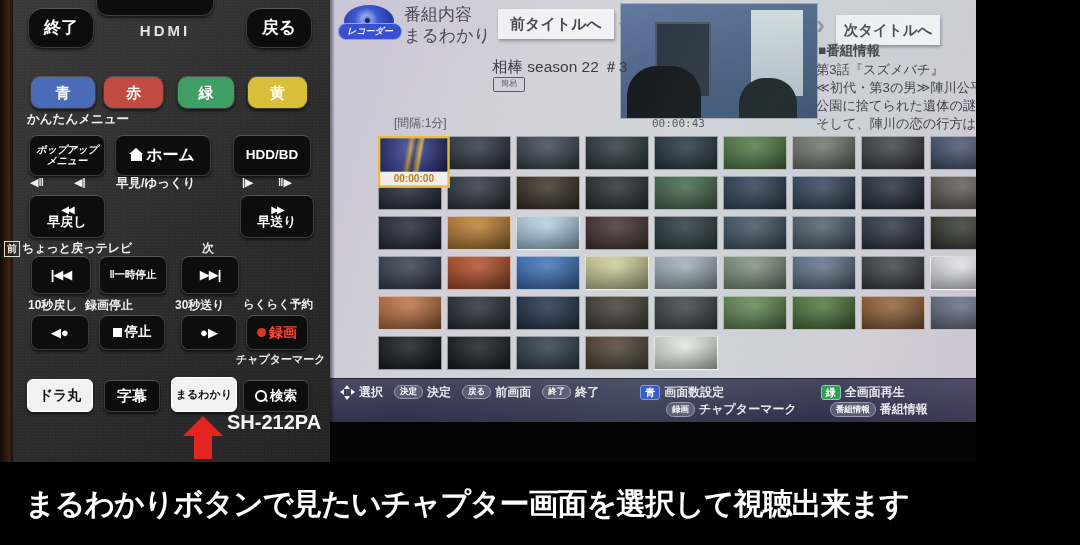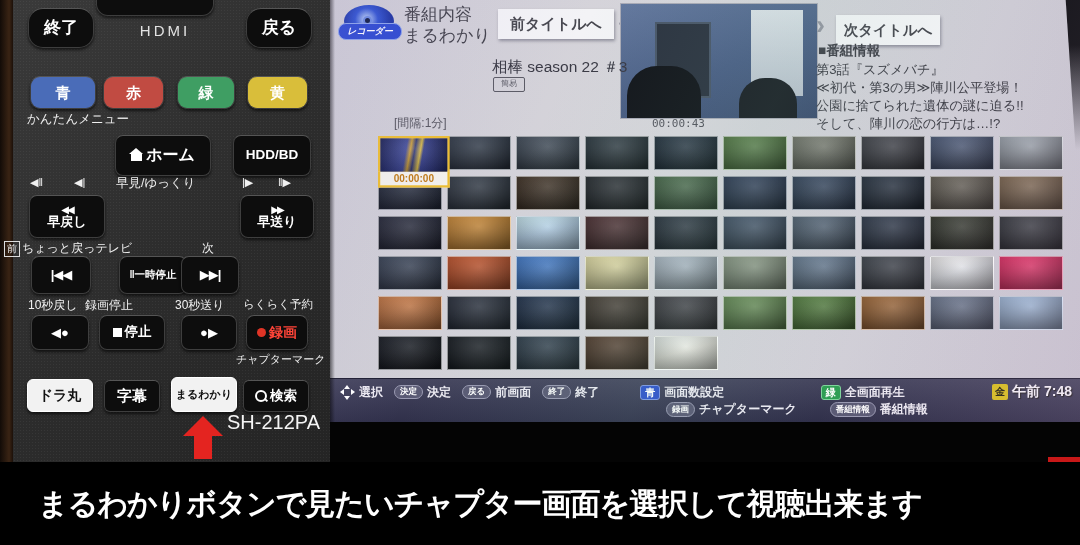--- a/index.html
+++ b/index.html
@@ -1,30 +1,30 @@
 <!DOCTYPE html>
 <html><head>
 <meta charset="utf-8">
 <style>
   html,body{margin:0;padding:0;background:#000;}
-  .stage{position:relative;width:1080px;height:545px;overflow:hidden;background:#eab308;
+  .stage{position:relative;width:976px;height:545px;overflow:hidden;background:#eab308;
          font-family:"Liberation Sans","DejaVu Sans",sans-serif;}
   
   .remote-area{position:absolute;left:0;top:0;width:330px;height:462px;background:#2f2f2f;overflow:hidden;}
   .wood{position:absolute;left:0;top:0;width:13px;height:100%;background:linear-gradient(to right,#120b07,#3a2414 70%,#1c1009);}
   .remote-body{position:absolute;left:13px;top:0;right:0;bottom:0;
     background:linear-gradient(135deg,#3a3a3a,#2c2c2c 55%,#242424);
   }
   .remote-body:after{content:"";position:absolute;inset:0;
     background-image:radial-gradient(rgba(255,255,255,.05) 1px,transparent 1px);background-size:3px 3px;}
   .rbtn{position:absolute;background:#0d0d0d;border:1px solid #3e3e3e;border-top-color:#555;
         color:#fff;font-weight:bold;display:flex;align-items:center;justify-content:center;
         border-radius:8px;box-shadow:0 2px 3px rgba(0,0,0,.6);z-index:2;text-align:center;line-height:1.05;}
   .rbtn.light{background:#f2f2f2;color:#111;border-color:#fff;}
-  .rlabel{position:absolute;color:#f0f0f0;font-weight:normal;z-index:2;white-space:nowrap;}
+  .rlabel{position:absolute;color:#f0f0f0;font-weight:bold;z-index:2;white-space:nowrap;}
   .col2{display:flex;flex-direction:column;align-items:center;gap:1px;}
   .ticon{letter-spacing:-2px;font-size:10px;line-height:9px;}
   .boxchar{display:inline-block;border:1px solid #ddd;padding:0 2px;font-size:10px;margin-right:2px;}
   .red-txt{color:#ff4438;}
   .rec-dot{display:inline-block;width:9px;height:9px;border-radius:50%;background:#e03426;margin-right:3px;}
   .stop-sq{display:inline-block;width:9px;height:9px;background:#fff;margin-right:3px;}
   .house{position:relative;display:inline-block;width:11px;height:7px;background:#fff;margin:4px 4px 0 0;}
   .house:before{content:"";position:absolute;left:-2px;top:-6px;border-left:7.5px solid transparent;
     border-right:7.5px solid transparent;border-bottom:6px solid #fff;}
   .mag{position:relative;display:inline-block;width:8px;height:8px;border:2px solid #fff;border-radius:50%;margin-right:3px;}
@@ -91,21 +91,21 @@
   .dpad i{position:absolute;width:0;height:0;}
   .dpad .u{left:4px;top:0;border:3.5px solid transparent;border-top:none;border-bottom:4px solid #fff;}
   .dpad .d{left:4px;bottom:0;border:3.5px solid transparent;border-bottom:none;border-top:4px solid #fff;}
   .dpad .l{left:0;top:4px;border:3.5px solid transparent;border-left:none;border-right:4px solid #fff;}
   .dpad .r{right:0;top:4px;border:3.5px solid transparent;border-right:none;border-left:4px solid #fff;}
   
   .cap-overlay{position:absolute;left:330px;top:422px;width:750px;height:40px;background:#040404;z-index:7;}
   .cap-overlay .txt{position:absolute;left:6px;top:3px;color:#fff;font-size:28px;font-weight:bold;letter-spacing:-1.5px;white-space:nowrap;}
   .red-bar{position:absolute;right:0;bottom:0;width:32px;height:5px;background:#c81818;}
   .cap-bottom{position:absolute;left:0;top:462px;width:1080px;height:83px;background:#000;z-index:7;}
-  .cap-bottom .txt{position:absolute;left:38px;top:22px;color:#fff;font-size:30px;font-weight:bold;letter-spacing:-1px;white-space:nowrap;}
+  .cap-bottom .txt{position:absolute;left:25px;top:22px;color:#fff;font-size:30px;font-weight:bold;letter-spacing:-1px;white-space:nowrap;}
 </style>
 </head>
 <body>
 
 <div class="stage">
 
   <div class="remote-area">
     <div class="wood"></div>
     <div class="remote-body"></div>
 
@@ -114,20 +114,26 @@
     <div class="rlabel" style="left:118px;top:22px;width:94px;text-align:center;font-size:15px;letter-spacing:3px;color:#e2e2e2;">HDMI</div>
     <div class="rbtn" style="left:246px;top:8px;width:64px;height:38px;border-radius:15px;font-size:17px;">戻る</div>
 
     <div class="rbtn" style="left: 30px; top: 76px; width: 64px; height: 31px; border-radius: 10px; font-size: 15px; background: rgb(74, 108, 184);">青</div>
     <div class="rbtn" style="left: 103px; top: 76px; width: 59px; height: 31px; border-radius: 10px; font-size: 15px; background: rgb(193, 75, 66);">赤</div>
     <div class="rbtn" style="left: 177px; top: 76px; width: 56px; height: 31px; border-radius: 10px; font-size: 15px; background: rgb(63, 158, 99);">緑</div>
     <div class="rbtn" style="left: 247px; top: 76px; width: 59px; height: 31px; border-radius: 10px; font-size: 15px; background: rgb(217, 190, 58);">黄</div>
 
     <div class="rlabel" style="left:27px;top:111px;font-size:12.5px;">かんたんメニュー</div>
 
+    <div class="rbtn" style="left:29px;top:135px;width:74px;height:39px;font-style:italic;">
+      <span class="col2">
+        <span style="font-size:10px;">ポップアップ</span>
+        <span style="font-size:10px;">メニュー</span>
+      </span>
+    </div>
     <div class="rbtn" style="left:115px;top:135px;width:94px;height:39px;font-size:16px;">
       <span class="house"></span>
       <span>ホーム</span>
     </div>
     <div class="rbtn" style="left:233px;top:135px;width:76px;height:39px;font-size:13.5px;">HDD/BD</div>
 
     <div class="rlabel" style="left:30px;top:176px;font-size:11px;">◀‖</div>
     <div class="rlabel" style="left:74px;top:176px;font-size:11px;">◀|</div>
     <div class="rlabel" style="left:116px;top:175px;font-size:12.5px;">早見/ゆっくり</div>
     <div class="rlabel" style="left:242px;top:176px;font-size:11px;">|▶</div>
@@ -145,21 +151,21 @@
         <span style="font-size:13px;">早送り</span>
       </span>
     </div>
 
     <div class="rlabel" style="left:4px;top:240px;font-size:12px;">
       <span class="boxchar">前</span><span>ちょっと戻っテレビ</span>
     </div>
     <div class="rlabel" style="left:202px;top:240px;font-size:12px;">次</div>
 
     <div class="rbtn" style="left:31px;top:256px;width:58px;height:36px;font-size:13px;letter-spacing:-1px;">|◀◀</div>
-    <div class="rbtn" style="left:99px;top:256px;width:66px;height:36px;font-size:10.5px;margin-left:20px;">‖一時停止</div>
+    <div class="rbtn" style="left:99px;top:256px;width:66px;height:36px;font-size:10.5px;">‖一時停止</div>
     <div class="rbtn" style="left:181px;top:256px;width:56px;height:36px;font-size:13px;letter-spacing:-1px;">▶▶|</div>
 
     <div class="rlabel" style="left:28px;top:297px;font-size:12px;">10秒戻し</div>
     <div class="rlabel" style="left:85px;top:297px;font-size:12px;">録画停止</div>
     <div class="rlabel" style="left:175px;top:297px;font-size:12px;">30秒送り</div>
     <div class="rlabel" style="left:243px;top:297px;font-size:11.5px;">らくらく予約</div>
 
     <div class="rbtn" style="left:31px;top:315px;width:56px;height:33px;font-size:13px;">◀●</div>
     <div class="rbtn" style="left:99px;top:315px;width:64px;height:33px;font-size:13.5px;">
       <span class="stop-sq"></span>

